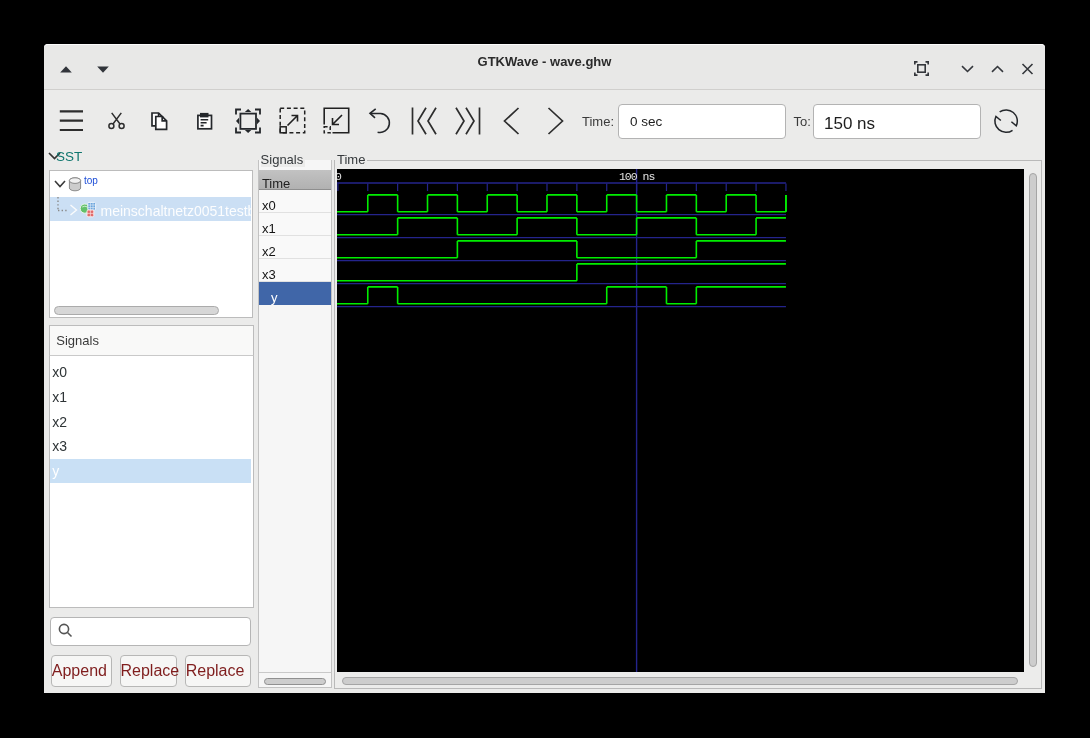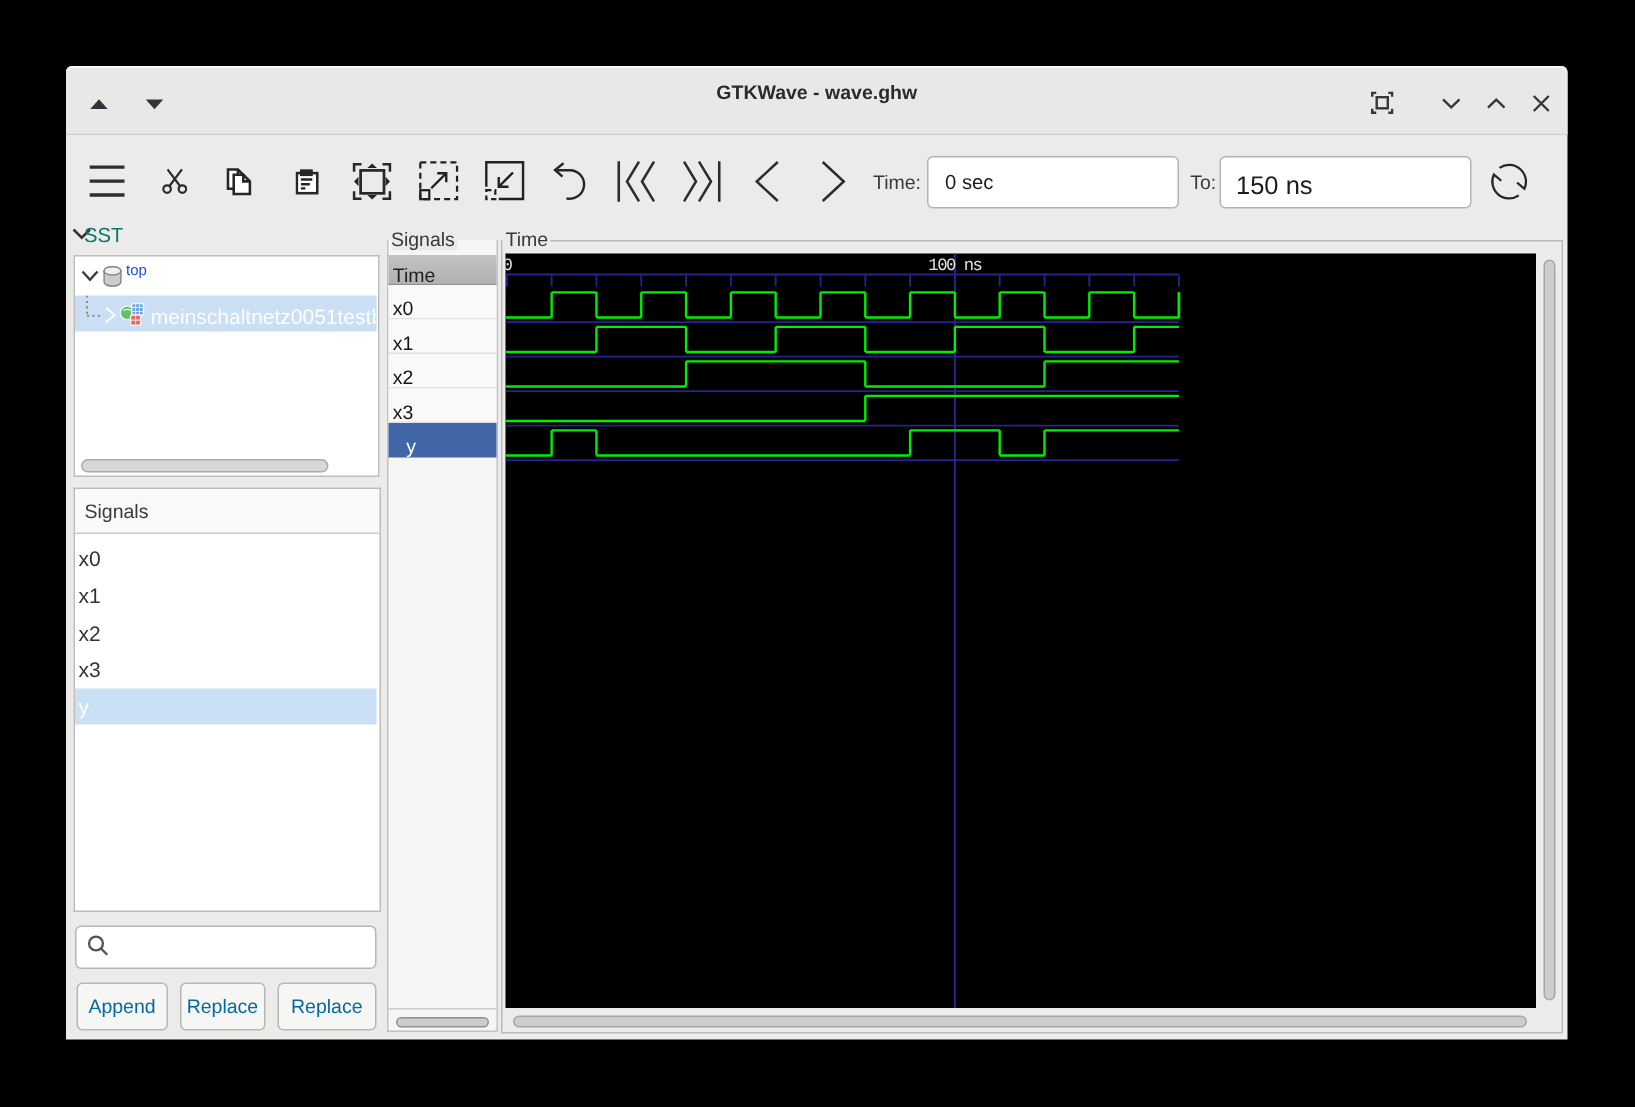--- a/index.html
+++ b/index.html
@@ -21,21 +21,21 @@
 #treebox{left:5px;top:125.5px;width:201.5px;height:146px;}
 .row-sel{background:#cbdff4;}
 
 #sigpanel-head{left:5.4px;top:281.4px;width:202.6px;height:30px;
   background:#f9f9f8;border:1px solid #bcbcbc;border-bottom:none;}
 #siglist{left:5.4px;top:311.4px;width:202.6px;height:251px;background:#fff;
   border:1px solid #bcbcbc;border-top:1px solid #c9c9c9;}
 #searchbox{left:6px;top:572.5px;width:199px;height:27.5px;background:#fff;
   border:1px solid #b5b5b5;border-radius:4px;}
 .btn{top:611px;height:29.5px;background:#f6f6f5;border:1px solid #b7b7b6;
-  border-radius:4px;font-size:13px;color:#0369a1;text-align:center;
+  border-radius:4px;font-size:16px;color:#7f1d1d;text-align:left;
   line-height:29.5px;}
 
 #midcol{left:213.9px;top:115.7px;width:72px;height:527.8px;border-bottom:1px solid #c2c2c2;
   background:#f6f6f6;border-left:1px solid #c2c2c2;border-right:1px solid #c2c2c2;}
 .mono{font-family:Liberation Sans, sans-serif;}
 
 #wavesframe{left:289.5px;top:115.7px;width:706px;height:527.5px;
   border:1px solid #b9b9b9;background:#ececeb;}
 #wavecanvas{left:292.5px;top:124.5px;width:687.5px;height:503.5px;background:#000;}
 </style>

